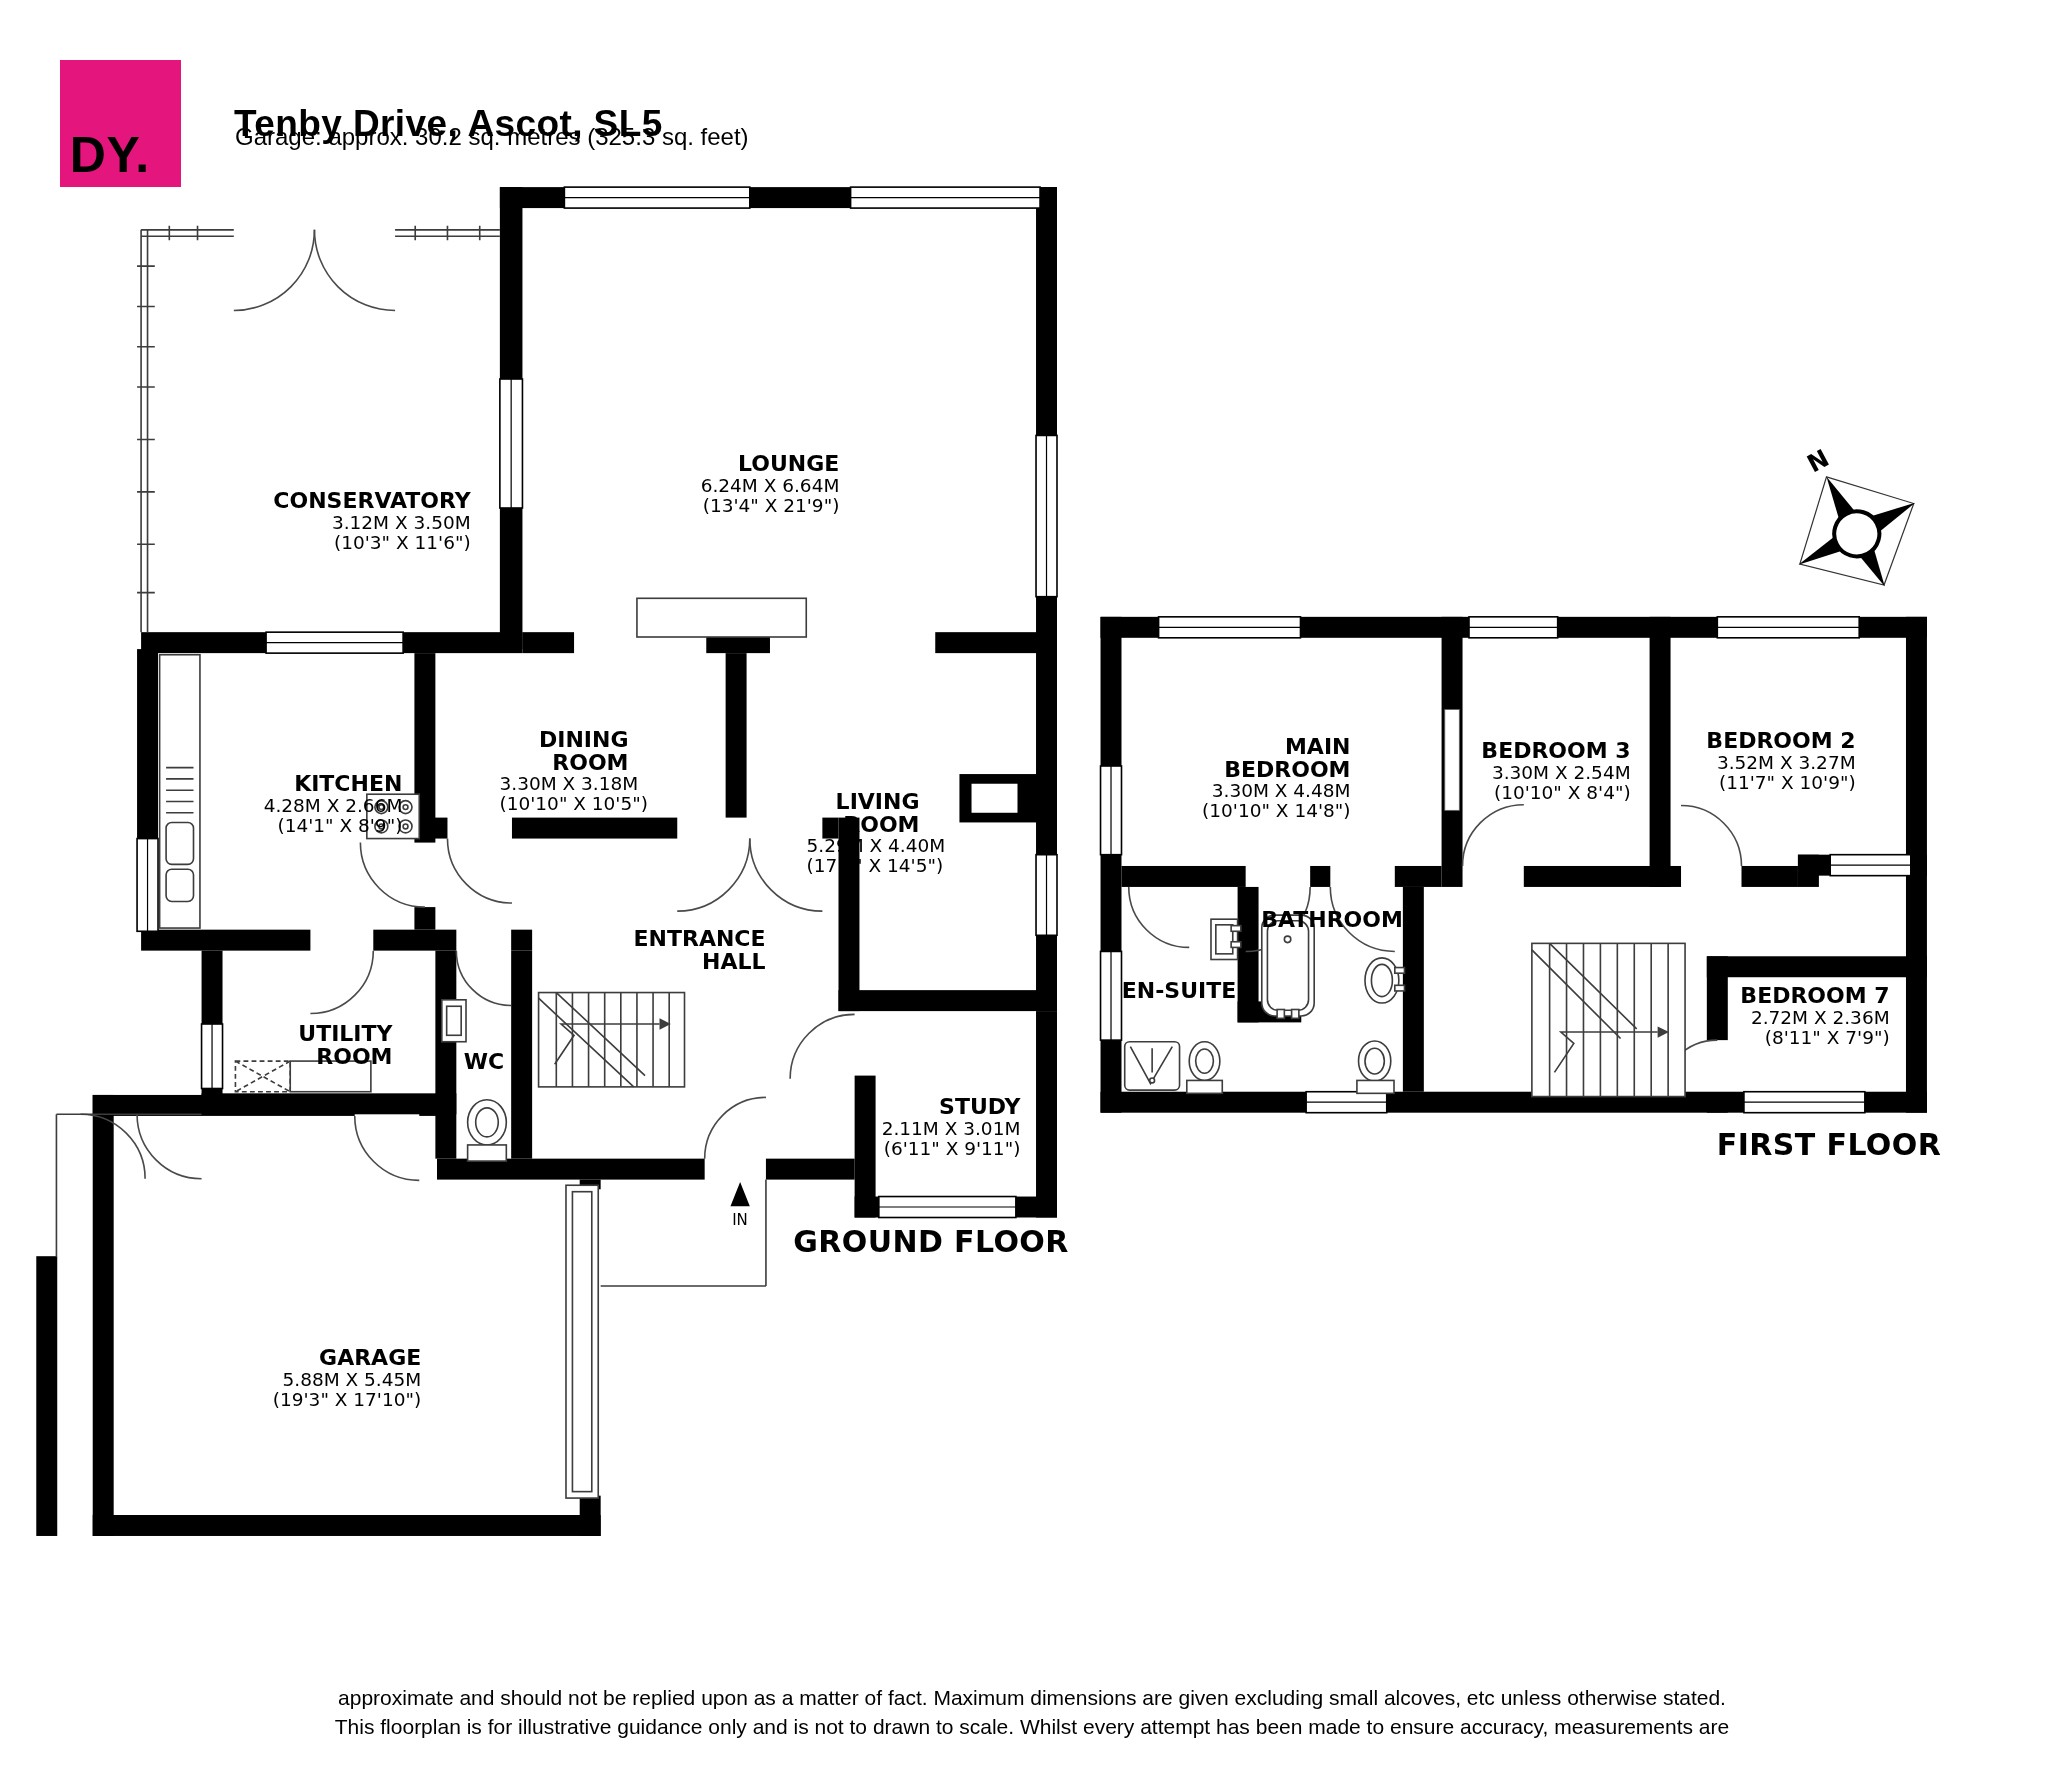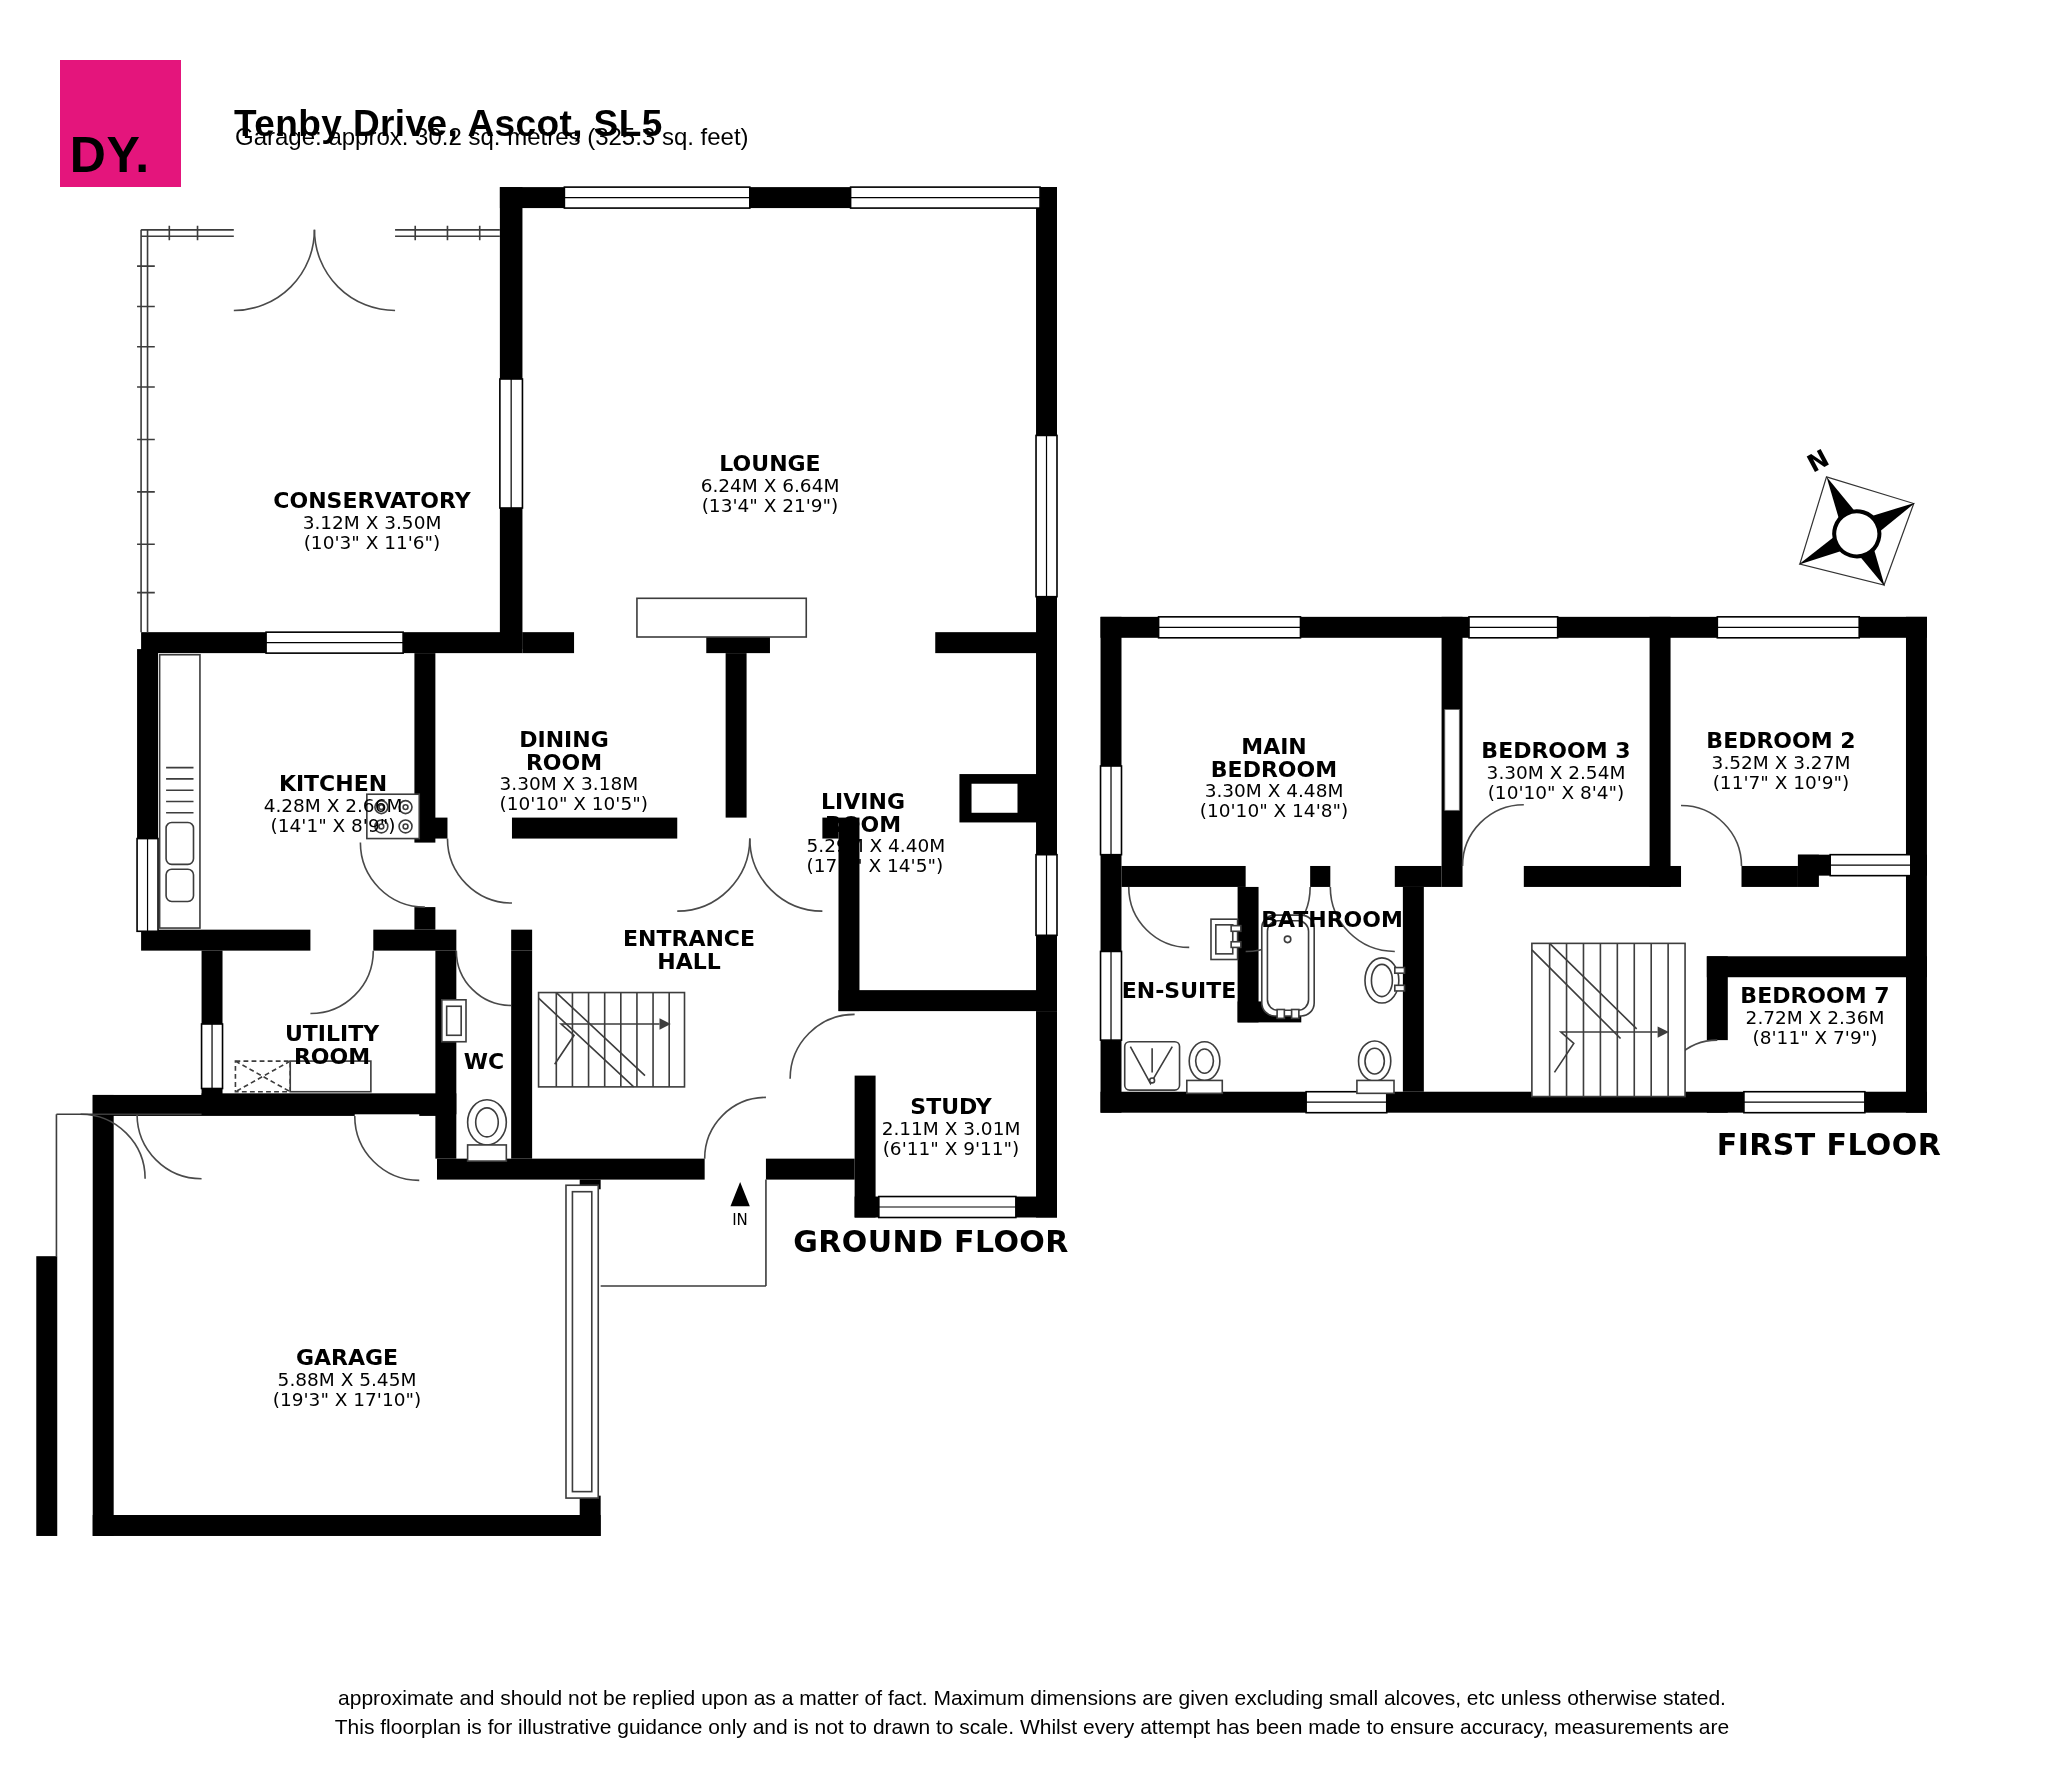--- a/index.html
+++ b/index.html
@@ -7,21 +7,21 @@
           font-family:"DejaVu Sans", sans-serif;color:#000;}
   
   .logo{position:absolute;left:60px;top:60px;width:121px;height:127px;}
   .logo-text{position:absolute;left:9.7px;bottom:3.2px;font-family:"Liberation Sans",sans-serif;
              font-weight:bold;font-size:50px;color:#000000;letter-spacing:0.8px;}
   .title{position:absolute;left:234px;top:71px;font-family:"Liberation Sans",sans-serif;
          font-weight:bold;font-size:37px;letter-spacing:0.4px;white-space:nowrap;margin-top:32px;}
   .arealines{position:absolute;left:235px;top:118px;font-family:"Liberation Sans",sans-serif;
              font-size:24px;line-height:38px;white-space:nowrap;}
   
-  .room-label{position:absolute;transform:translate(-50%,-50%);text-align:center;}
+  .room-label{position:absolute;transform:translate(-50%,-50%);text-align:right;}
   .rname{font-weight:bold;font-size:22px;line-height:22.6px;}
   .rdim{font-size:18.5px;line-height:20px;white-space:nowrap;}
   .nw .rname{white-space:nowrap;}
   .floor-title{position:absolute;transform:translate(-50%,-50%);font-weight:bold;
                font-size:30px;white-space:nowrap;letter-spacing:0.4px;}
   .in-label{position:absolute;transform:translate(-50%,-50%);font-weight:normal;font-size:15px;}
   
   .footer{position:absolute;left:0;right:0;top:1683px;text-align:center;
           font-family:"Liberation Sans",sans-serif;font-size:21px;line-height:29px;}
   svg{position:absolute;left:0;top:0;}

